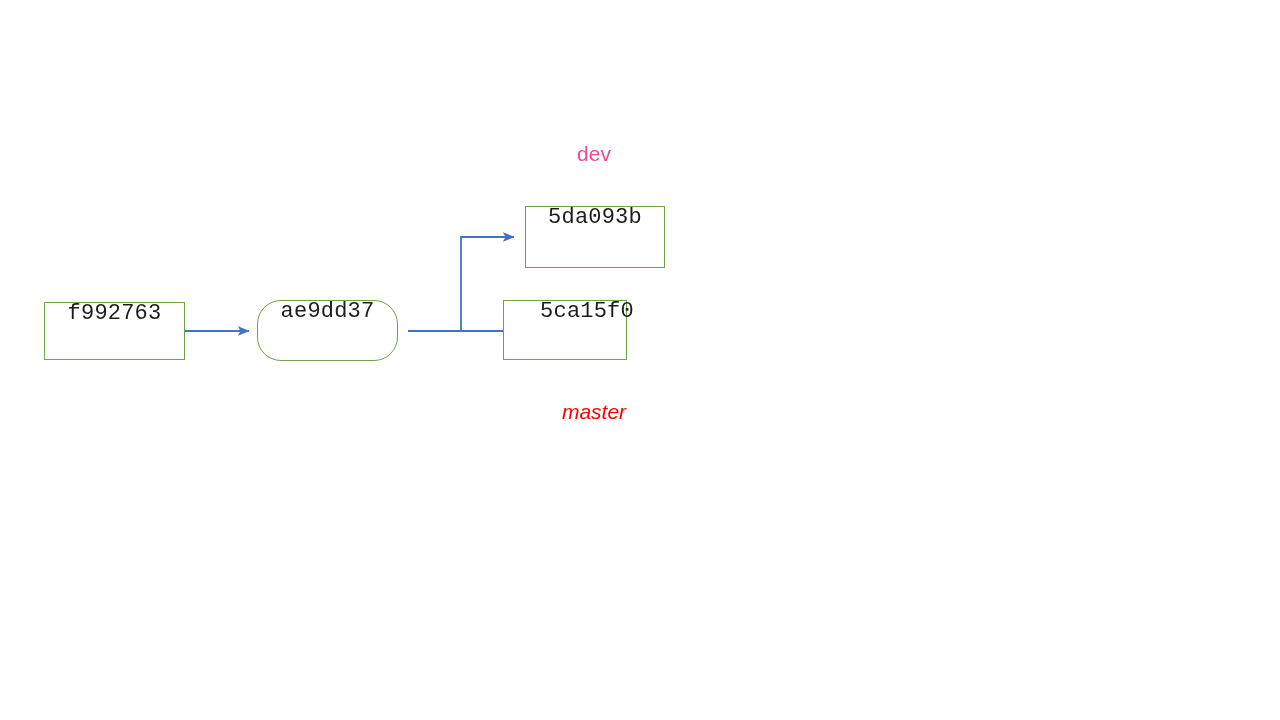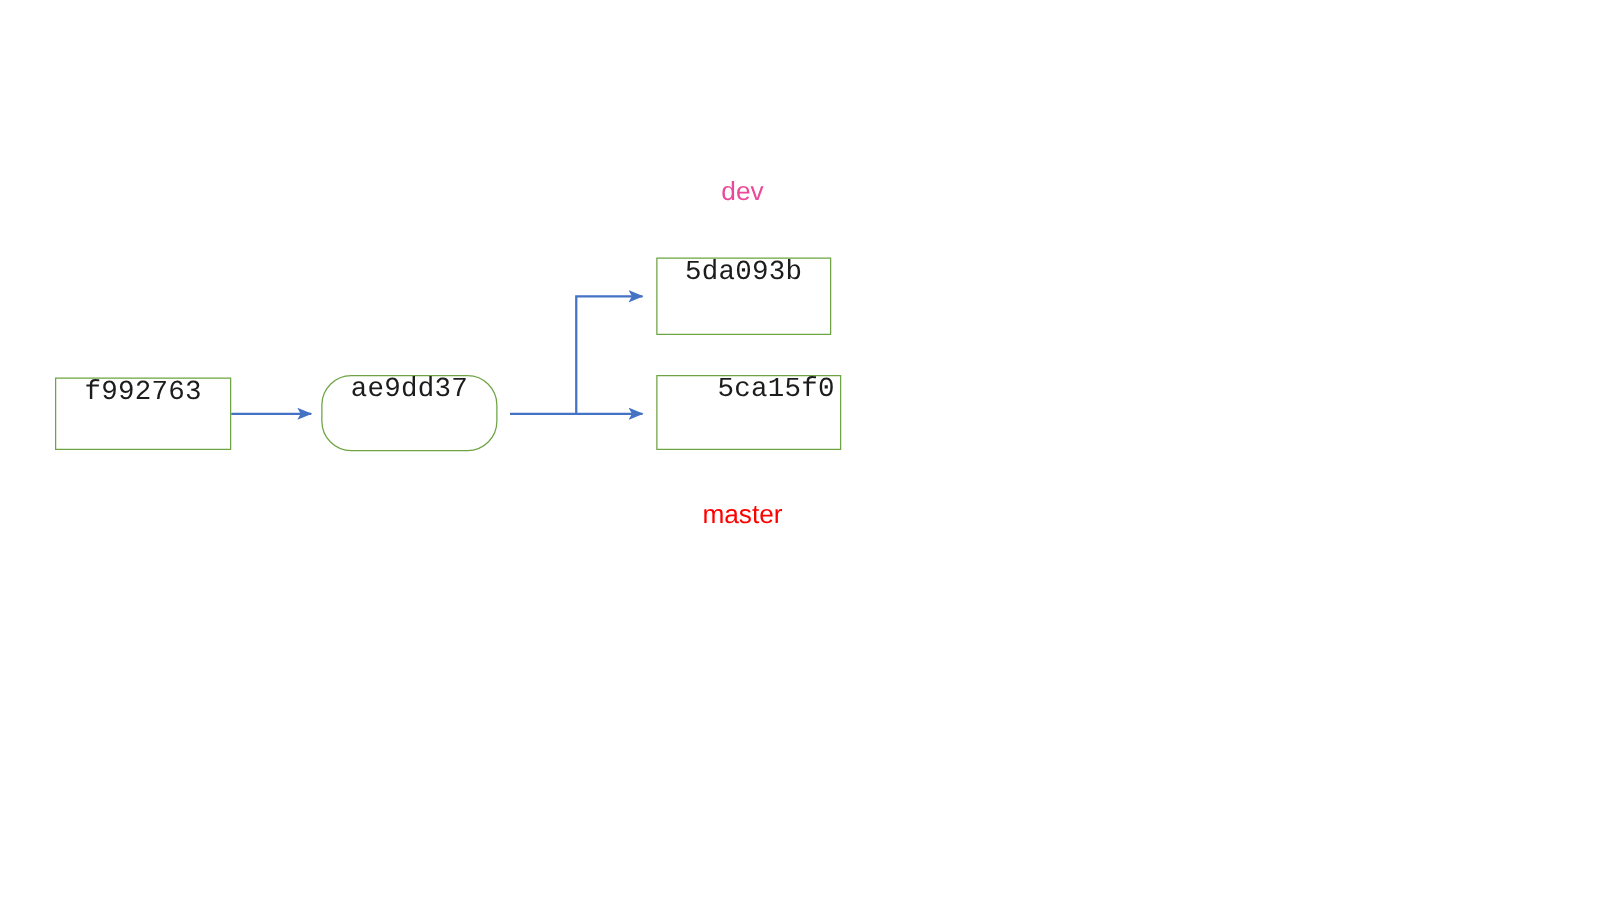--- a/index.html
+++ b/index.html
@@ -37,41 +37,42 @@
     color: #1c1c1c;
     font-weight: 400;
     letter-spacing: 0.2px;
     line-height: 1;
     white-space: nowrap;
   }
 
   #node-f992763 { left: 14px;  top: 302px; width: 141px; height: 58px; margin-left: 30px; }
   #node-ae9dd37 { left: 257px; top: 300px; width: 141px; height: 61px; border-radius: 24px; }
   #node-5da093b { left: 525px; top: 206px; width: 140px; height: 62px; }
-  #node-5ca15f0 { left: 525px; top: 300px; width: 148px; height: 60px; padding-left: 44px; }
+  #node-5ca15f0 { left: 503px; top: 300px; width: 124px; height: 60px; padding-left: 44px; }
 
   
   .branch-label {
     position: absolute;
     font-size: 21px;
     line-height: 1;
     white-space: nowrap;
     text-align: center;
   }
   #branch-dev {
     left: 494px;
     top: 143px;
     width: 200px;
     color: #ec4899;
   }
   #branch-master {
     left: 494px;
     top: 401px;
     width: 200px;
     color: #FF0000;
+    font-style: italic;
   }
 
   
   #connectors {
     position: absolute;
     left: 0;
     top: 0;
     width: 1280px;
     height: 720px;
     pointer-events: none;

